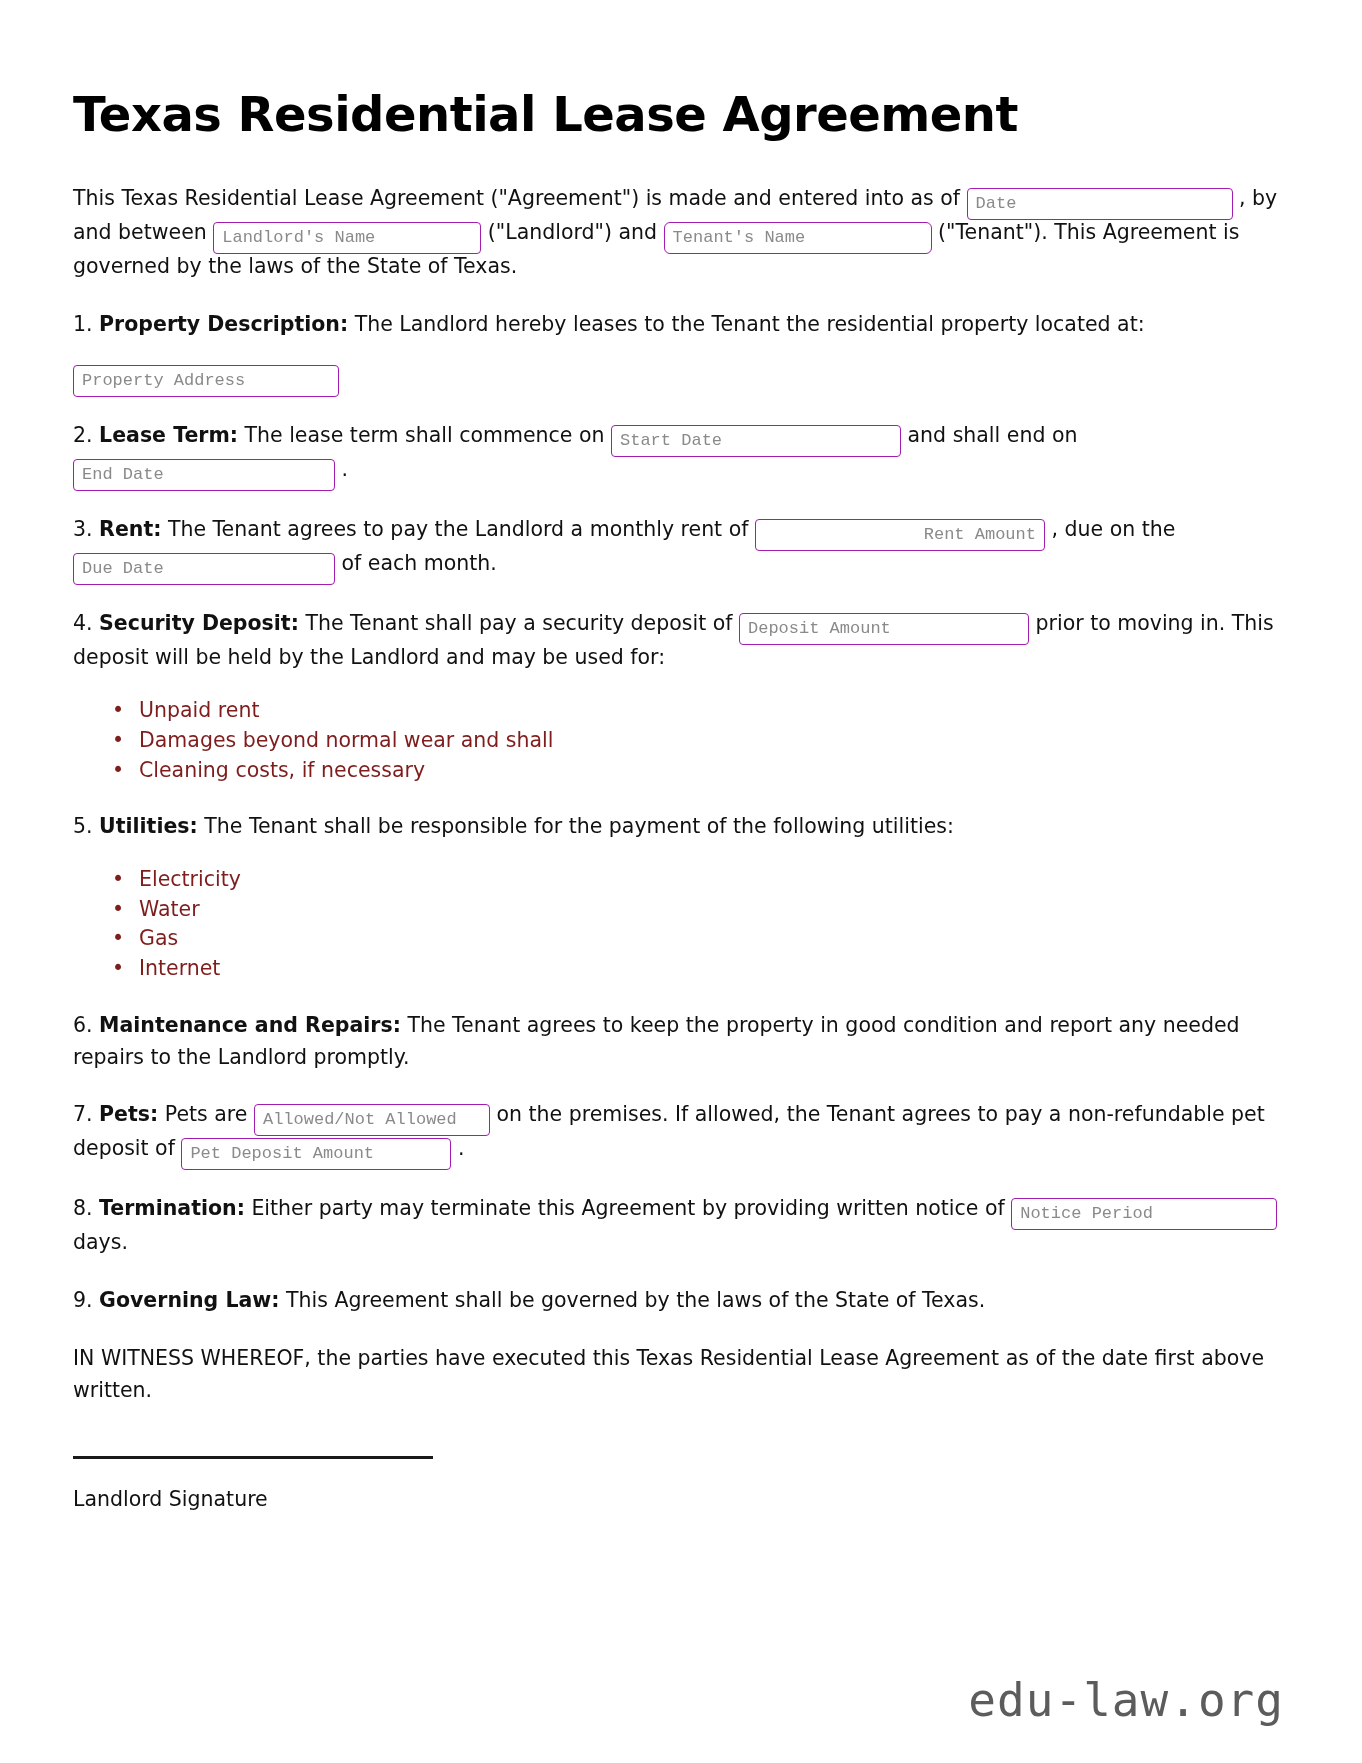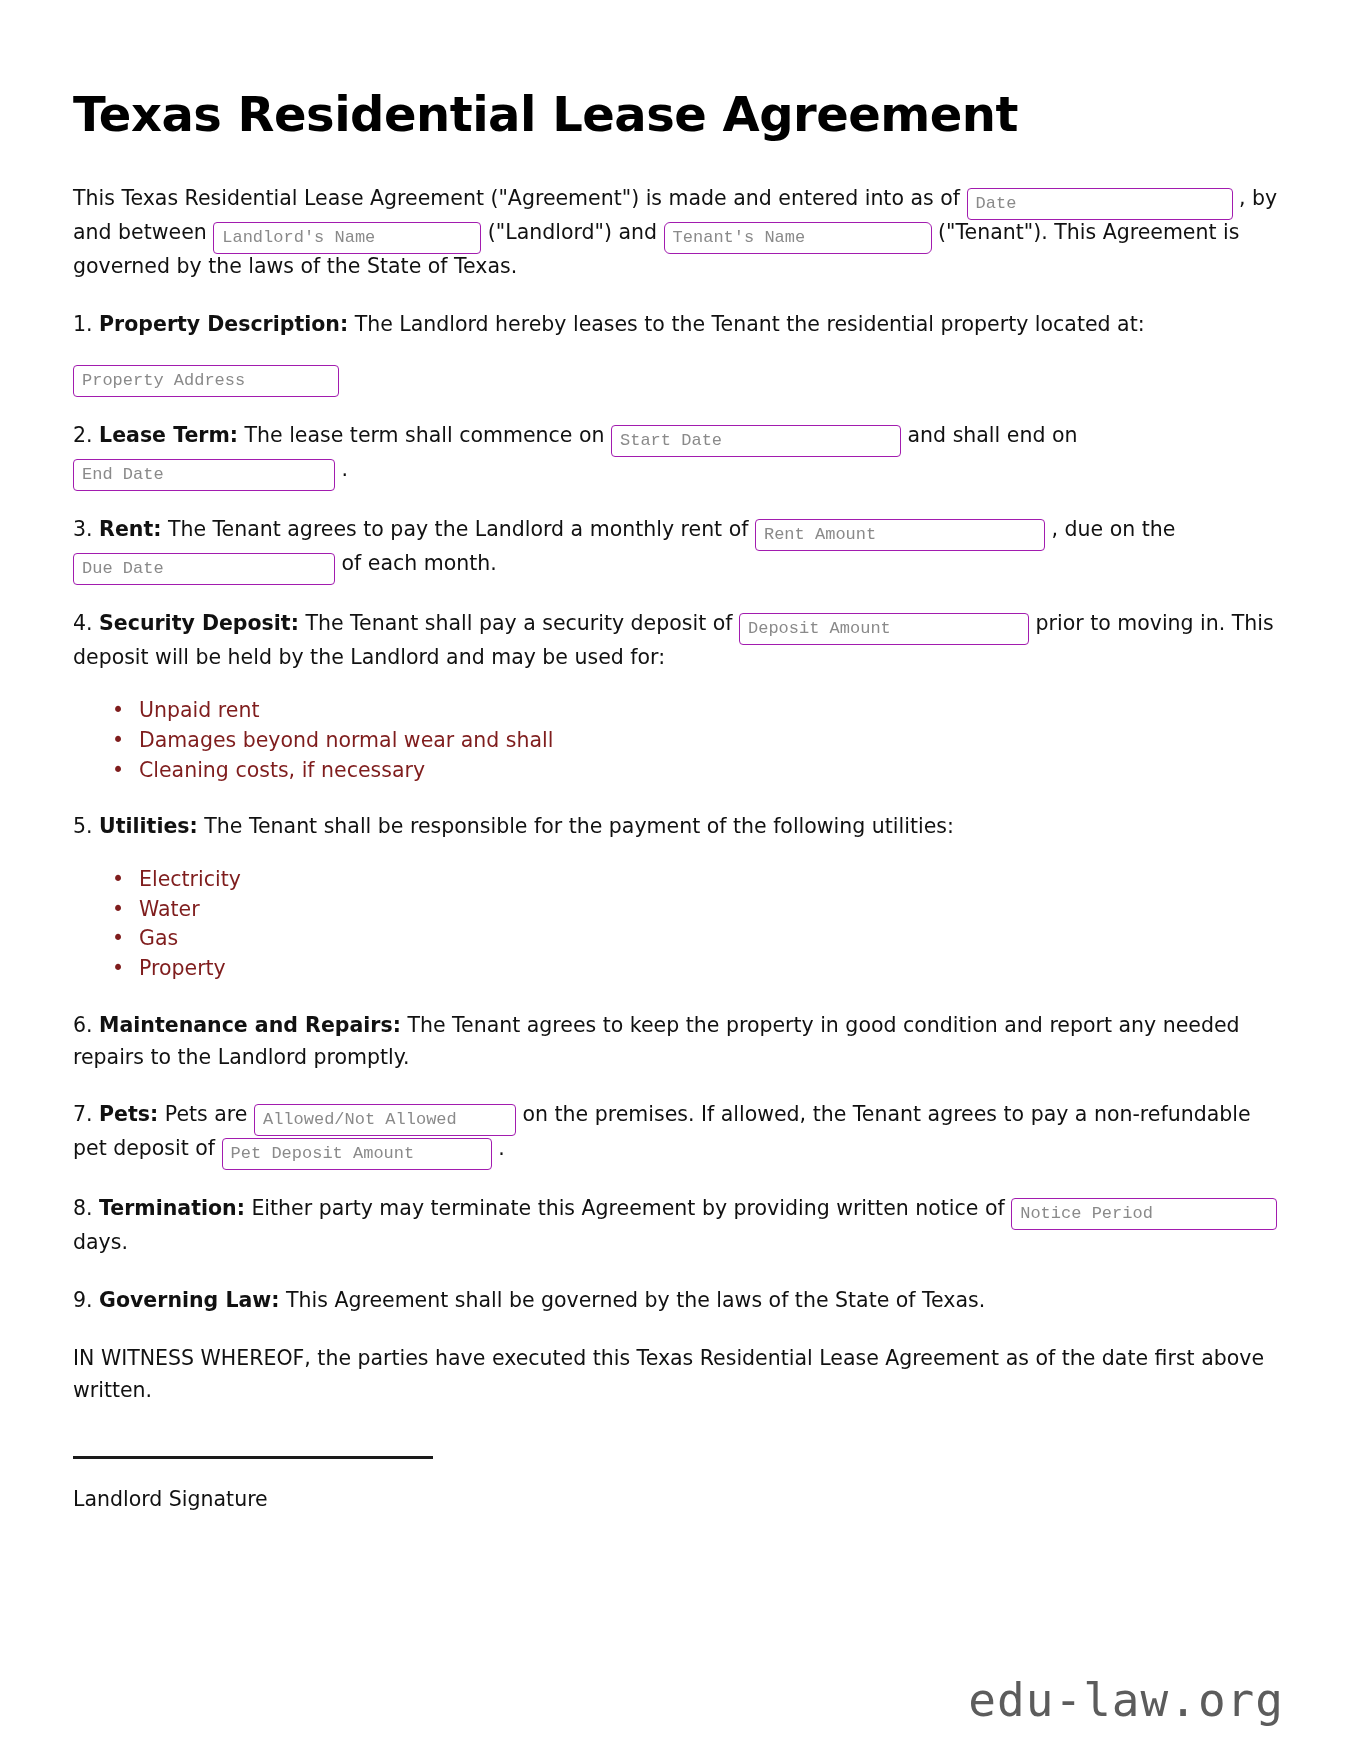--- a/index.html
+++ b/index.html
@@ -59,24 +59,24 @@
     white-space: nowrap;
     overflow: hidden;
   }
   .fld::placeholder { color: #8a8a8a; opacity: 1; }
   .w-date      { width: 266px; }
   .w-landlord  { width: 268px; }
   .w-tenant    { width: 268px; border-radius: 6px; }
   .w-address   { width: 266px; }
   .w-start     { width: 290px; }
   .w-end       { width: 262px; }
-  .w-rent      { width: 290px; }
+  .w-rent      { width: 290px; text-align: right; }
   .w-due       { width: 262px; }
   .w-deposit   { width: 290px; }
-  .w-pets      { width: 262px; }
+  .w-pets      { width: 236px; }
   .w-petdep    { width: 270px; }
   .w-notice    { width: 266px; }
 
   .block-field {
     display: block;
     margin: 0 0 26px 0;
   }
 
   ul.bullets {
     margin: 0 0 26px 0;
@@ -185,21 +185,21 @@
   <p class="para tight">
     <span>5.</span>
     <span class="bold">Utilities:</span>
     <span>The Tenant shall be responsible for the payment of the following utilities:</span>
   </p>
 
   <ul class="bullets">
     <li>Electricity</li>
     <li>Water</li>
     <li>Gas</li>
-    <li>Property</li>
+    <li>Internet</li>
   </ul>
 
   <p class="para">
     <span>6.</span>
     <span class="bold">Maintenance and Repairs:</span>
     <span>The Tenant agrees to keep the property in good condition and report any needed repairs to the Landlord promptly.</span>
   </p>
 
   <p class="para">
     <span>7.</span>

